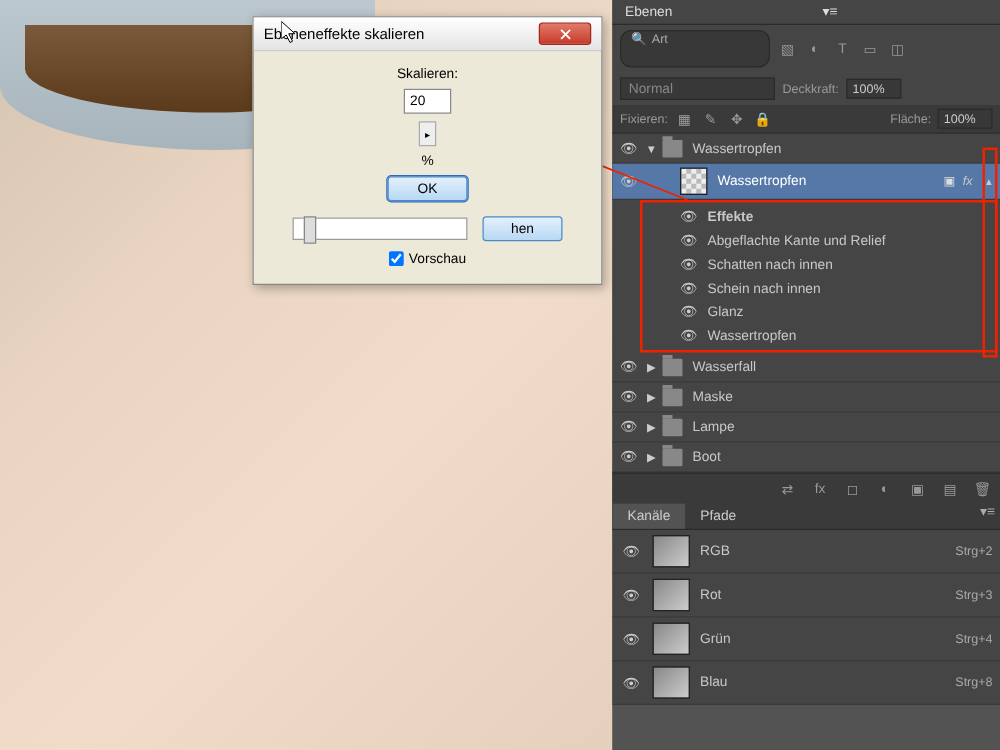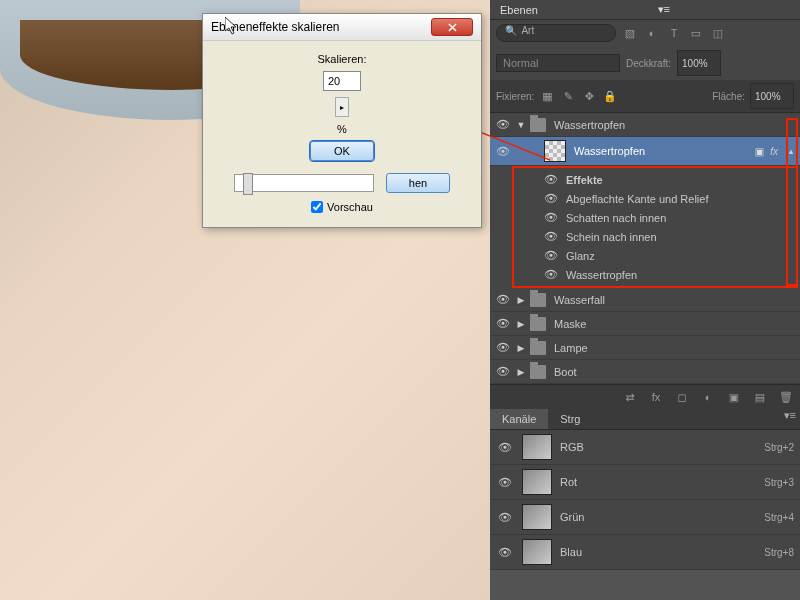--- a/index.html
+++ b/index.html
@@ -28,27 +28,27 @@
 .cursor { position: absolute; left: 225px; top: 17px; z-index: 20; pointer-events: none; }
 .arrow-line { position: absolute; left: 304px; top: 62px; width: 250px; height: 100px; z-index: 5; pointer-events: none; }
 
 
 .panels { position: absolute; left: 490px; top: 0; width: 310px; height: 600px; background: #535353; color: #c8c8c8; font-size: 11px; }
 .panel-tab { display: flex; align-items: flex-end; padding: 3px 10px; background: #454545; border-bottom: 1px solid #2a2a2a; font-size: 11px; }
 .panel-tab span { margin-right: auto; color: #ddd; }
 .panel-menu { color: #aaa; padding: 0 4px; }
 
 .search-row { display: flex; align-items: center; padding: 4px 6px; gap: 6px; background: #454545; }
-.search-input { flex: 1; max-width: 120px; height: 18px; background: #383838; border: 1px solid #2a2a2a; border-radius: 9px; color: #aaa; padding: 0 8px; font-size: 10px; }
+.search-input { flex: 1; max-width: 120px; height: 30px; background: #383838; border: 1px solid #2a2a2a; border-radius: 9px; color: #aaa; padding: 0 8px; font-size: 10px; }
 .icon-sm { width: 16px; height: 16px; display: inline-flex; align-items: center; justify-content: center; color: #999; font-size: 11px; }
 
 .blend-row { display: flex; align-items: center; padding: 4px 6px; gap: 6px; background: #454545; }
 .blend-select { width: 124px; height: 18px; background: #383838; border: 1px solid #2a2a2a; color: #888; padding: 0 6px; font-size: 11px; display: flex; align-items: center; }
 .pct-label { color: #999; font-size: 10px; }
-.pct-val { width: 44px; height: 16px; background: #383838; border: 1px solid #2a2a2a; color: #ccc; padding: 12px 4px; font-size: 10px; display: inline-flex; align-items: center; }
+.pct-val { width: 44px; height: 16px; background: #383838; border: 1px solid #2a2a2a; color: #ccc; padding: 2px 4px; font-size: 10px; display: inline-flex; align-items: center; }
 
 .lock-row { display: flex; align-items: center; padding: 3px 6px; gap: 5px; background: #3a3a3a; border-bottom: 1px solid #2a2a2a; font-size: 10px; color: #999; }
 
 .layers { background: #454545; }
 .layer-row { display: flex; align-items: center; padding: 3px 4px; border-bottom: 1px solid #3a3a3a; gap: 4px; min-height: 24px; }
 .layer-row.active { background: #5578a8; color: #fff; }
 .layer-row.sub { padding-left: 4px; }
 .eye { width: 18px; text-align: center; color: #ccc; cursor: pointer; font-size: 11px; }
 .twisty { width: 10px; text-align: center; color: #ccc; font-size: 9px; }
 .folder-icon { width: 16px; height: 14px; background: #888; display: inline-block; position: relative; border-radius: 1px; }
@@ -233,21 +233,21 @@
       <span class="icon-sm">▤</span>
       <span class="icon-sm">🗑</span>
     </div>
   </div>
 
   <div class="hl-box"></div>
 
   <div class="channels-panel">
     <div class="chan-tabs">
       <div class="chan-tab active">Kanäle</div>
-      <div class="chan-tab">Strg</div>
+      <div class="chan-tab">Pfade</div>
       <span style="flex:1"></span>
       <span class="panel-menu">▾≡</span>
     </div>
     <div class="chan-row">
       <span class="eye">👁</span>
         <span class="chan-thumb"></span>
       <span class="chan-label">RGB</span>
       <span class="chan-key">Strg+2</span>
     </div>
     <div class="chan-row">

